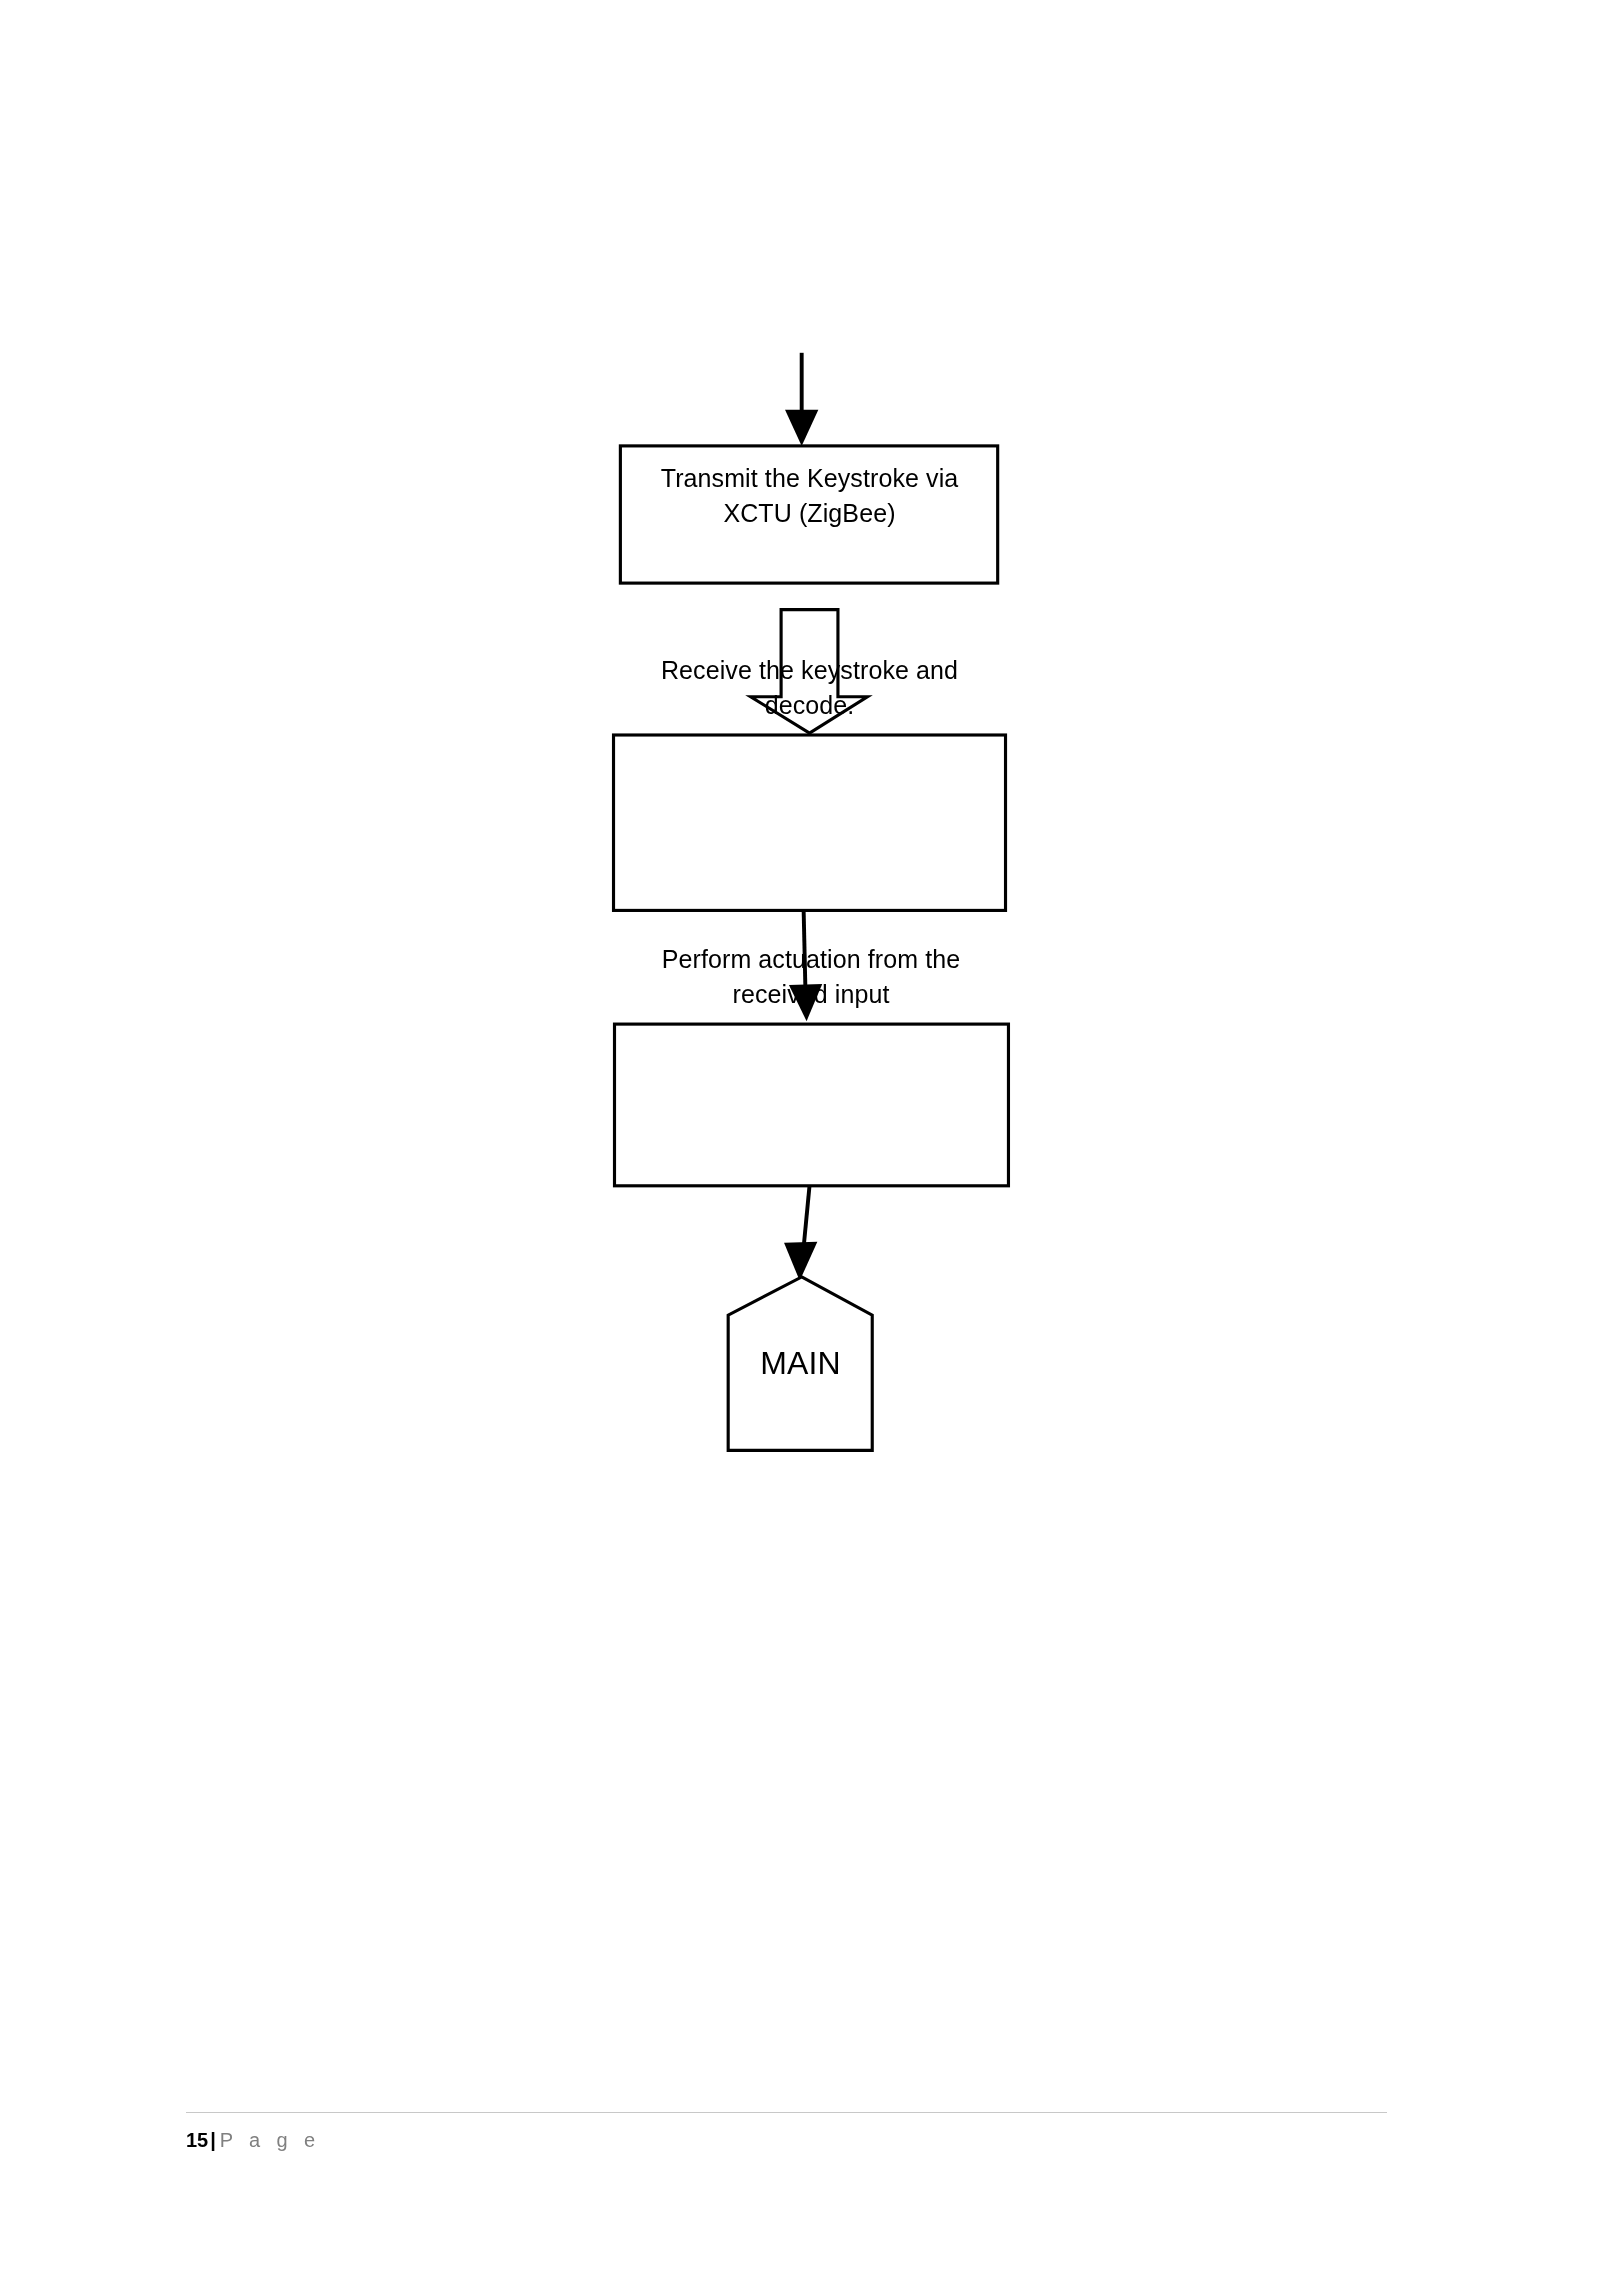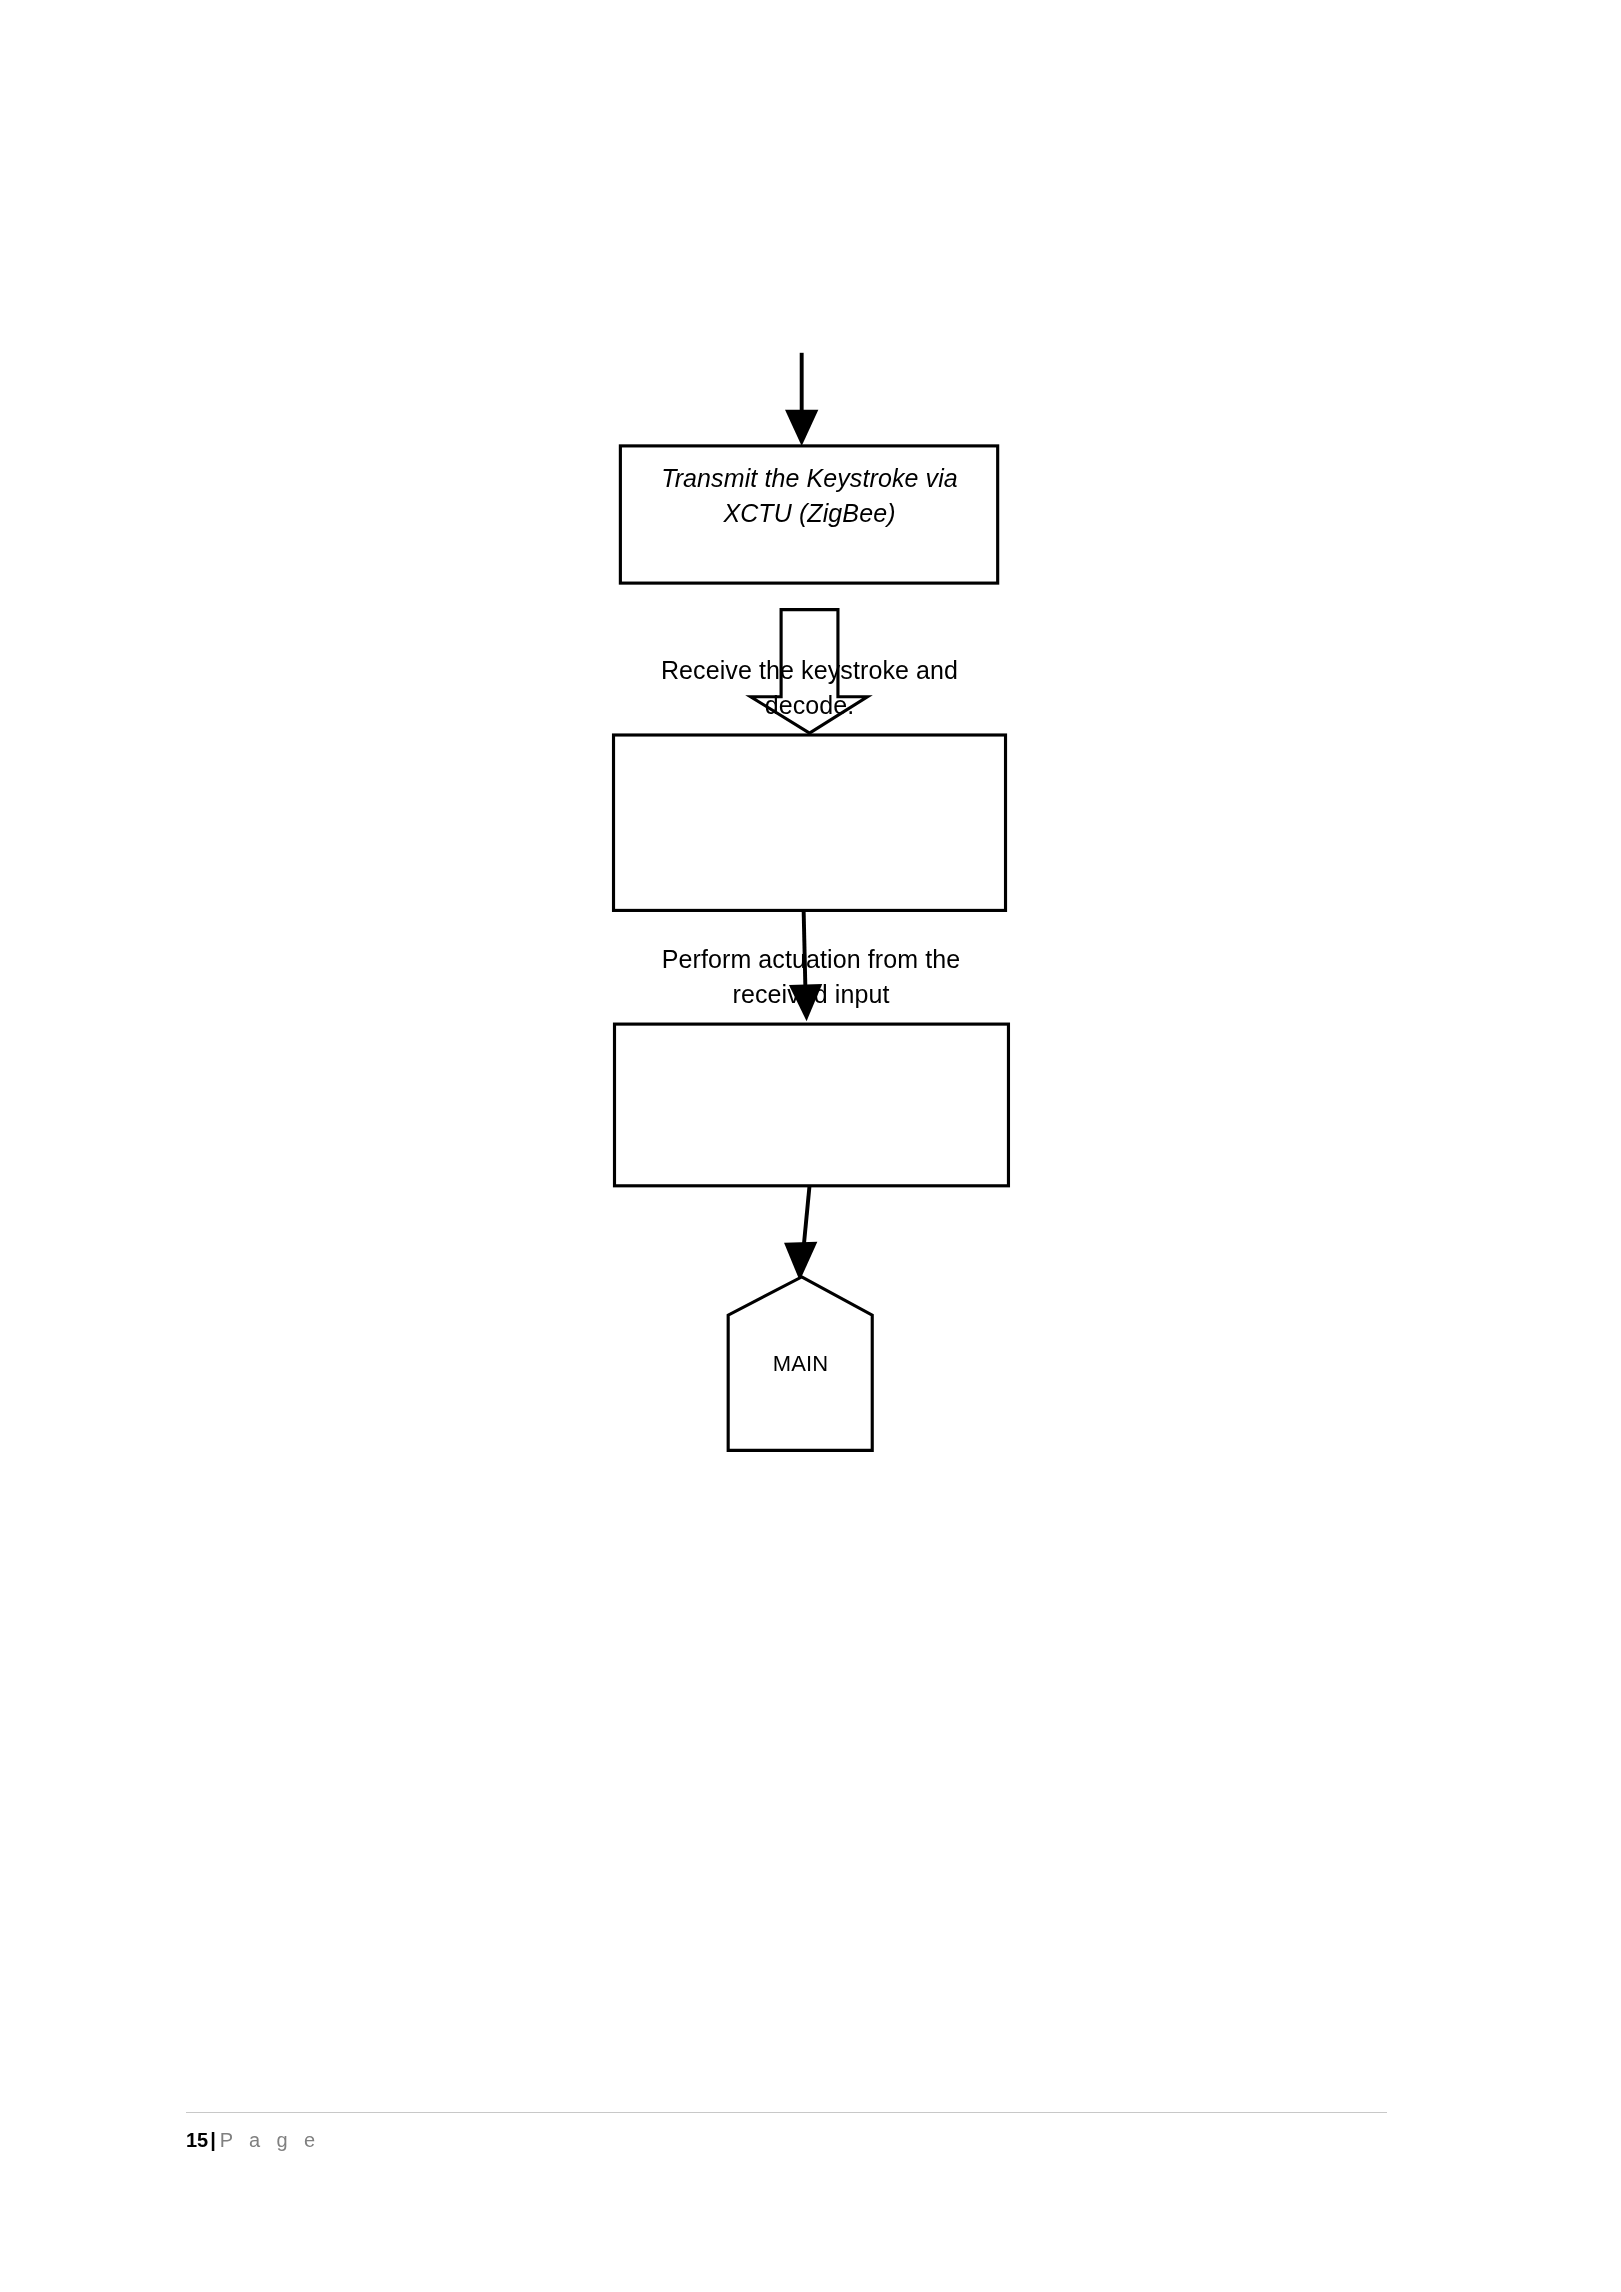--- a/index.html
+++ b/index.html
@@ -59,37 +59,36 @@
     font-family: "Liberation Sans", sans-serif;
     font-size: 25px;
     line-height: 35px;
     letter-spacing: 0.1px;
     white-space: pre-line;
   }
   #label-transmit {
     left: 632px;
     top: 461px;
     width: 355px;
-    font-style: italic;
   }
   #label-receive {
     left: 625px;
     top: 653px;
     width: 369px;
   }
   #label-actuate {
     left: 626px;
     top: 942px;
     width: 370px;
   }
   #label-main {
     left: 728px;
     top: 1346px;
     width: 145px;
-    font-size: 22px;
+    font-size: 32px;
   }
 
   
   #footer {
     position: absolute;
     left: 186px;
     top: 2112px;
     width: 1201px;
   }
   #footer-rule {

